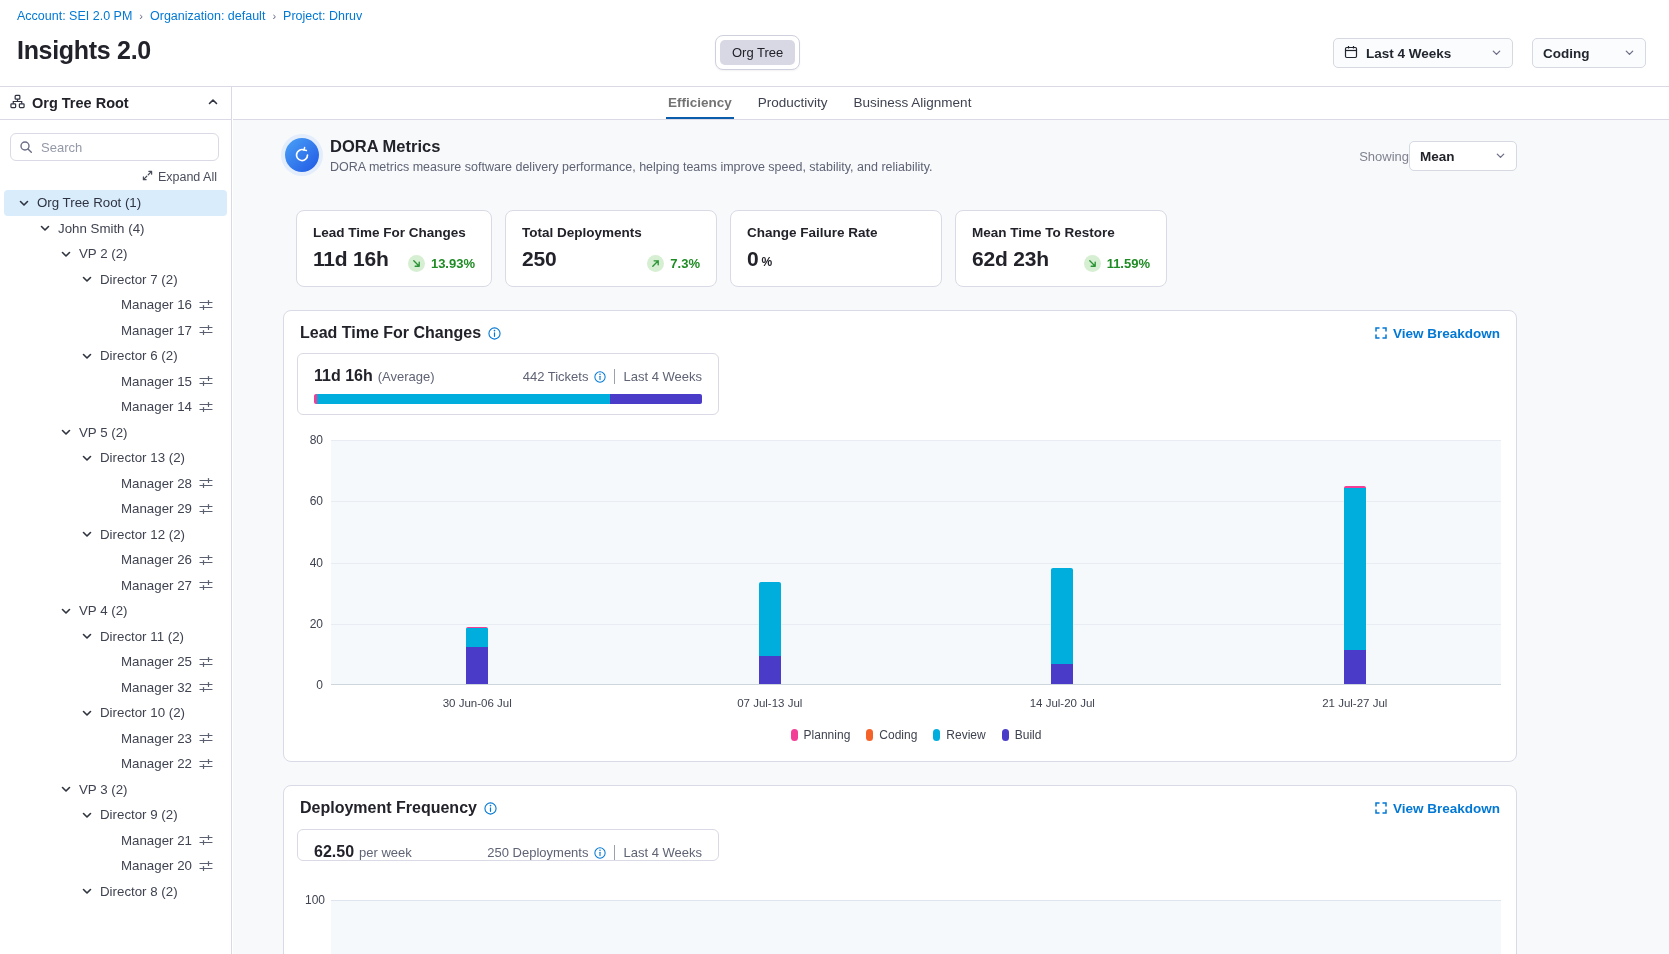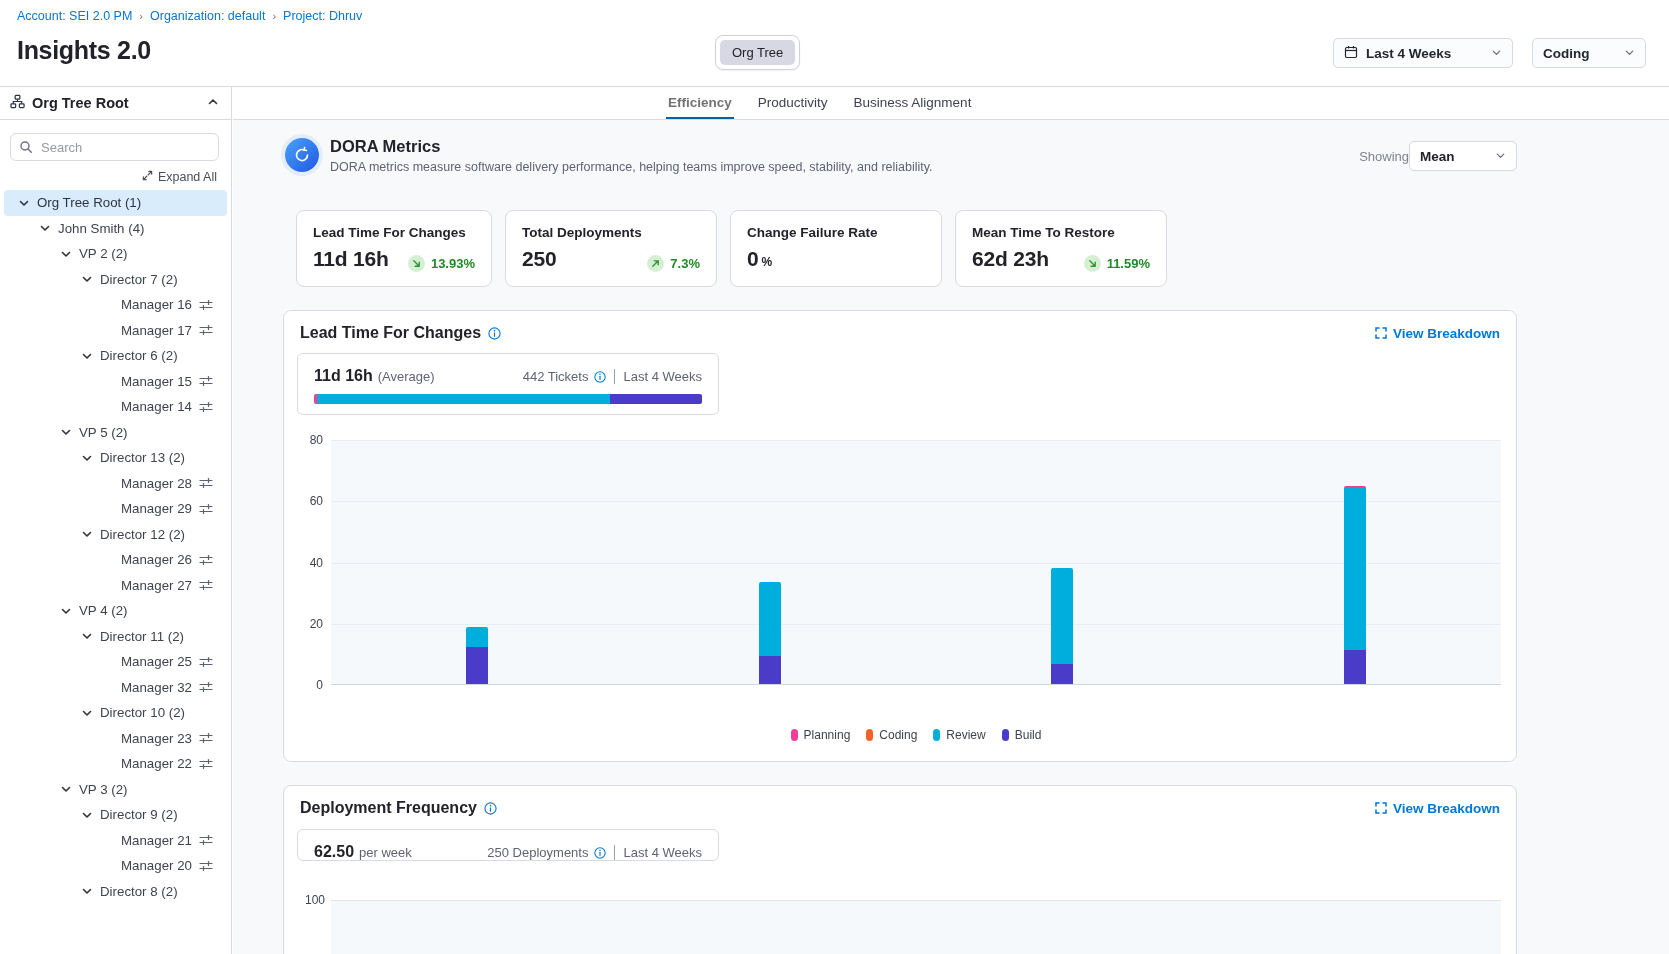--- a/index.html
+++ b/index.html
@@ -607,20 +607,26 @@
               <div style="height: 34px; background: rgb(74, 60, 201);"></div>
             </div>
           </div>
         <div id="ltc-yticks">
             <div class="ytick" style="left: 5px; top: 122px;">80</div>
             <div class="ytick" style="left: 5px; top: 183.25px;">60</div>
             <div class="ytick" style="left: 5px; top: 244.5px;">40</div>
             <div class="ytick" style="left: 5px; top: 305.75px;">20</div>
             <div class="ytick" style="left: 5px; top: 367px;">0</div>
           </div>
+        <div class="xlabels" id="ltc-xlabels">
+            <span class="xlabel" style="left: 12.5%;">30 Jun-06 Jul</span>
+            <span class="xlabel" style="left: 37.5%;">07 Jul-13 Jul</span>
+            <span class="xlabel" style="left: 62.5%;">14 Jul-20 Jul</span>
+            <span class="xlabel" style="left: 87.5%;">21 Jul-27 Jul</span>
+          </div>
         <div class="legend" id="ltc-legend">
             <span class="legend-item">
               <span class="legend-marker" style="background: rgb(242, 62, 150);"></span>
               <span>Planning</span>
             </span>
             <span class="legend-item">
               <span class="legend-marker" style="background: rgb(244, 98, 42);"></span>
               <span>Coding</span>
             </span>
             <span class="legend-item">

